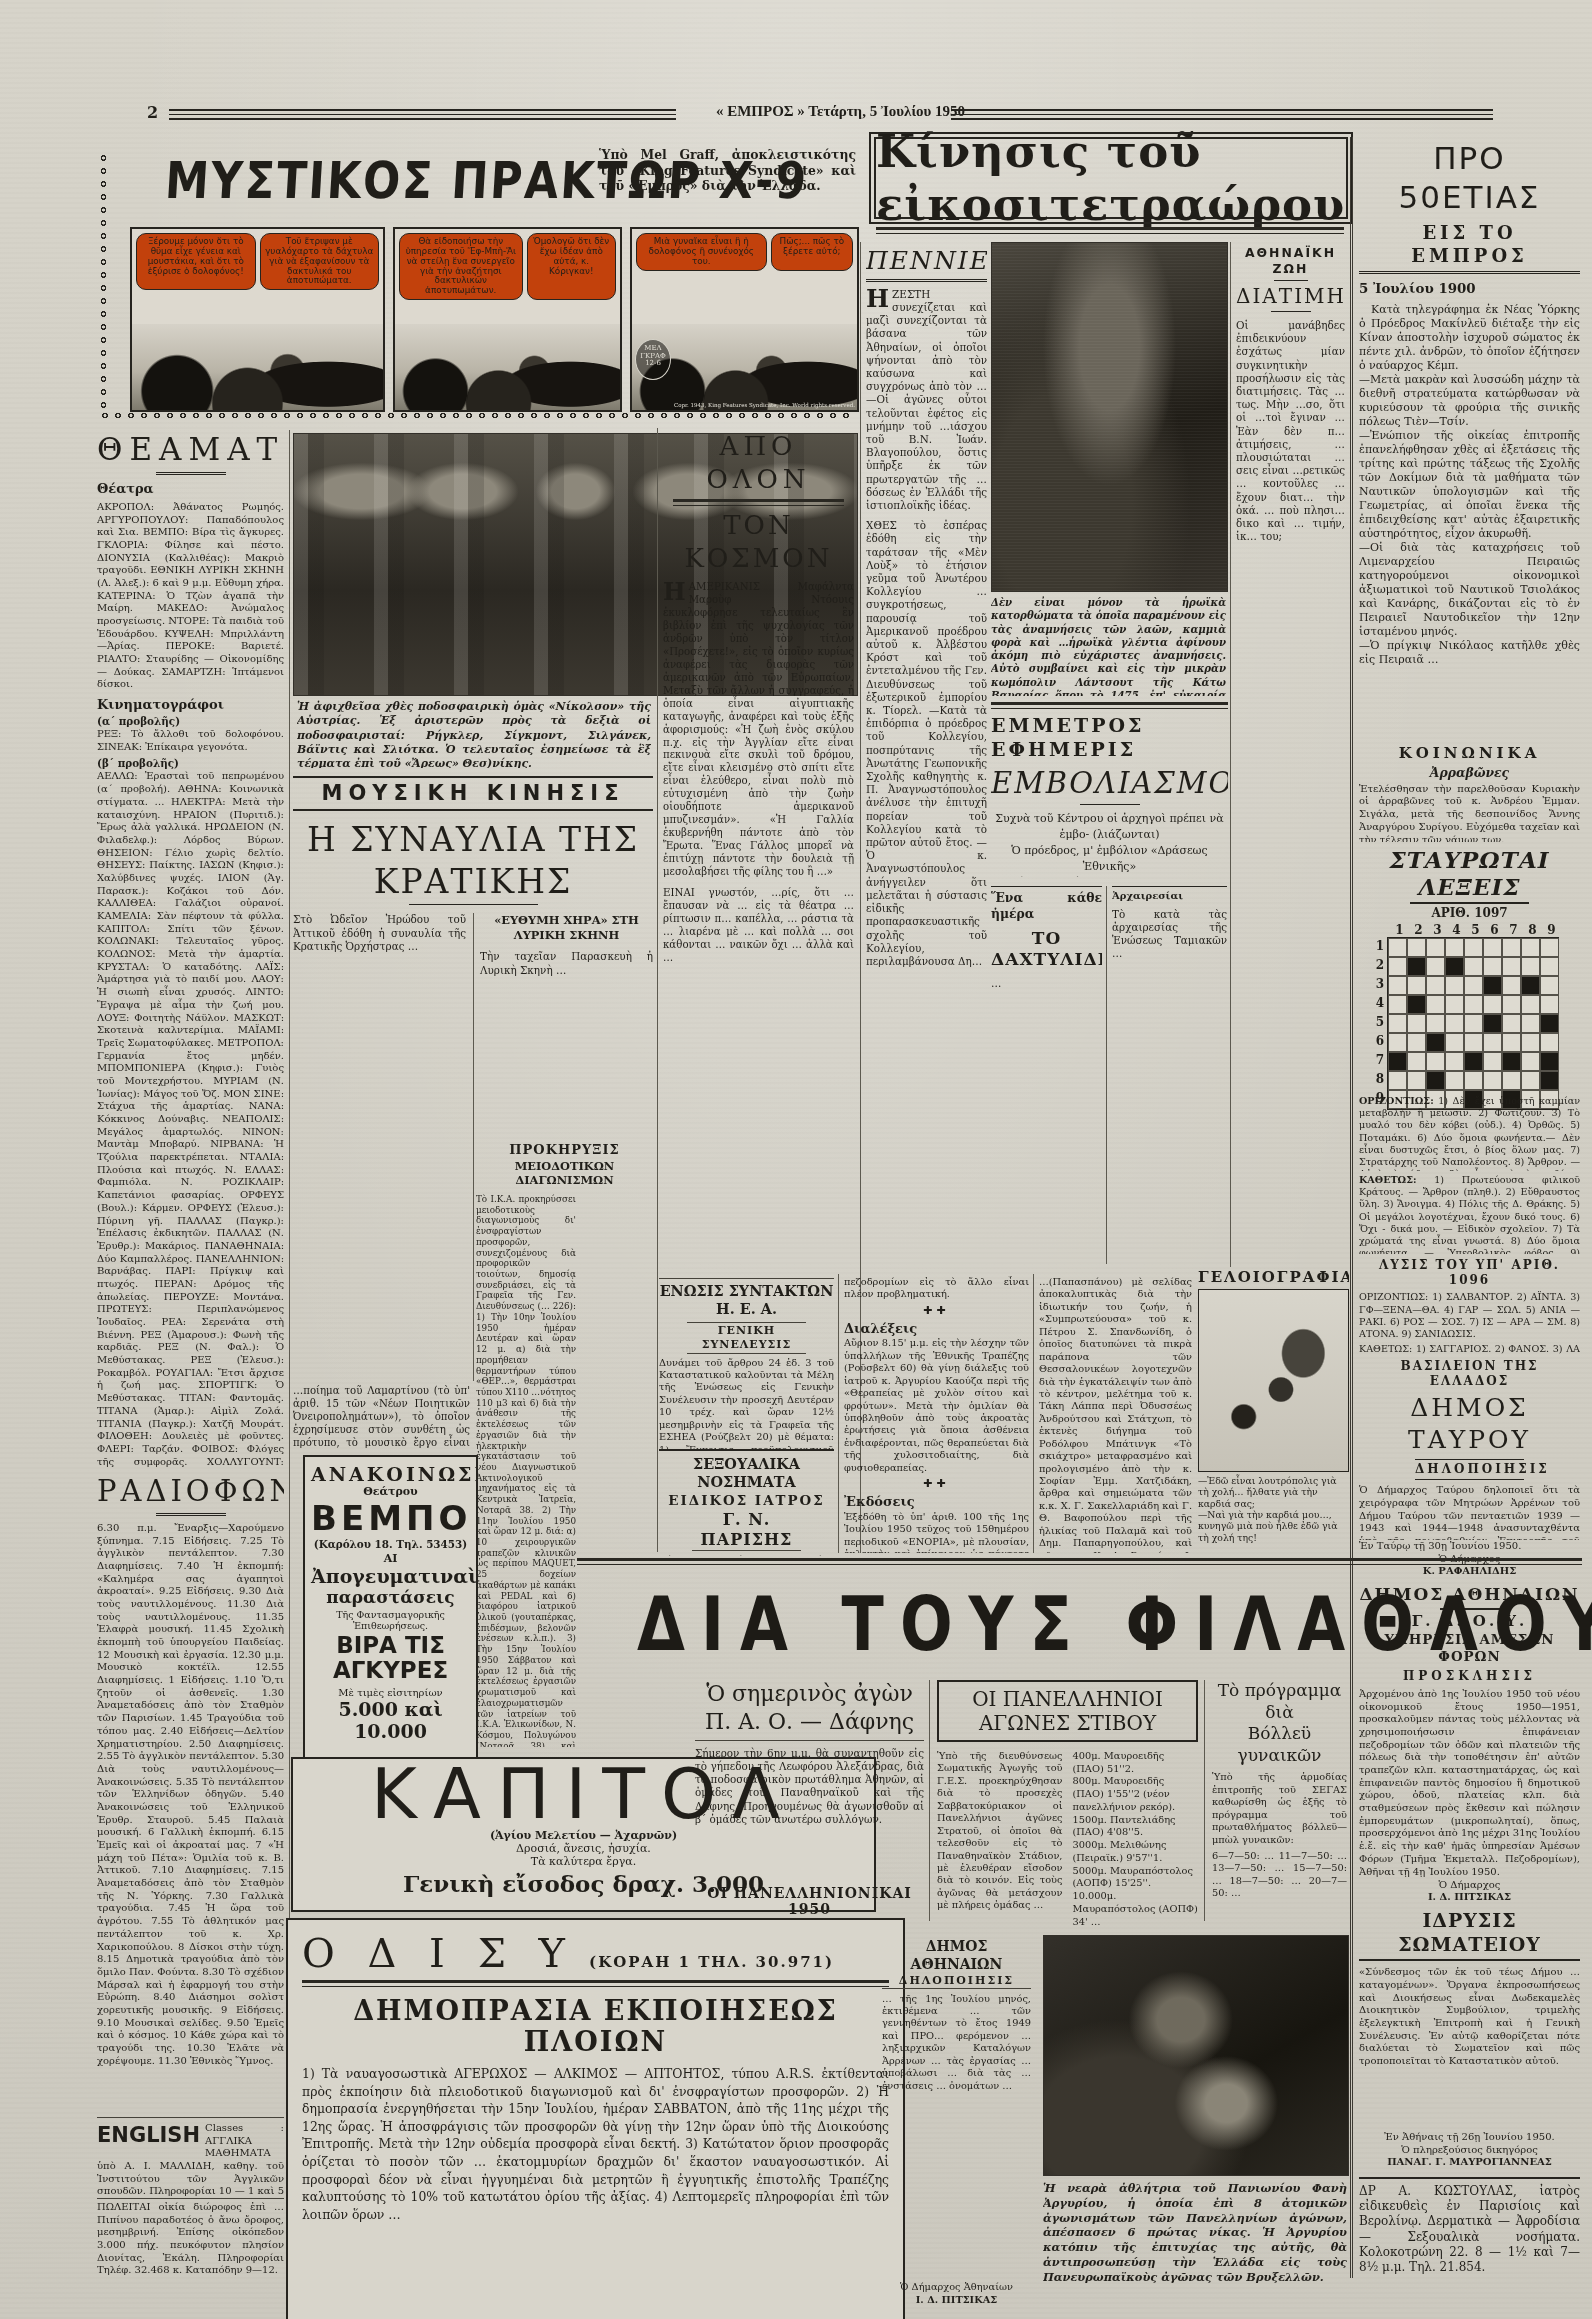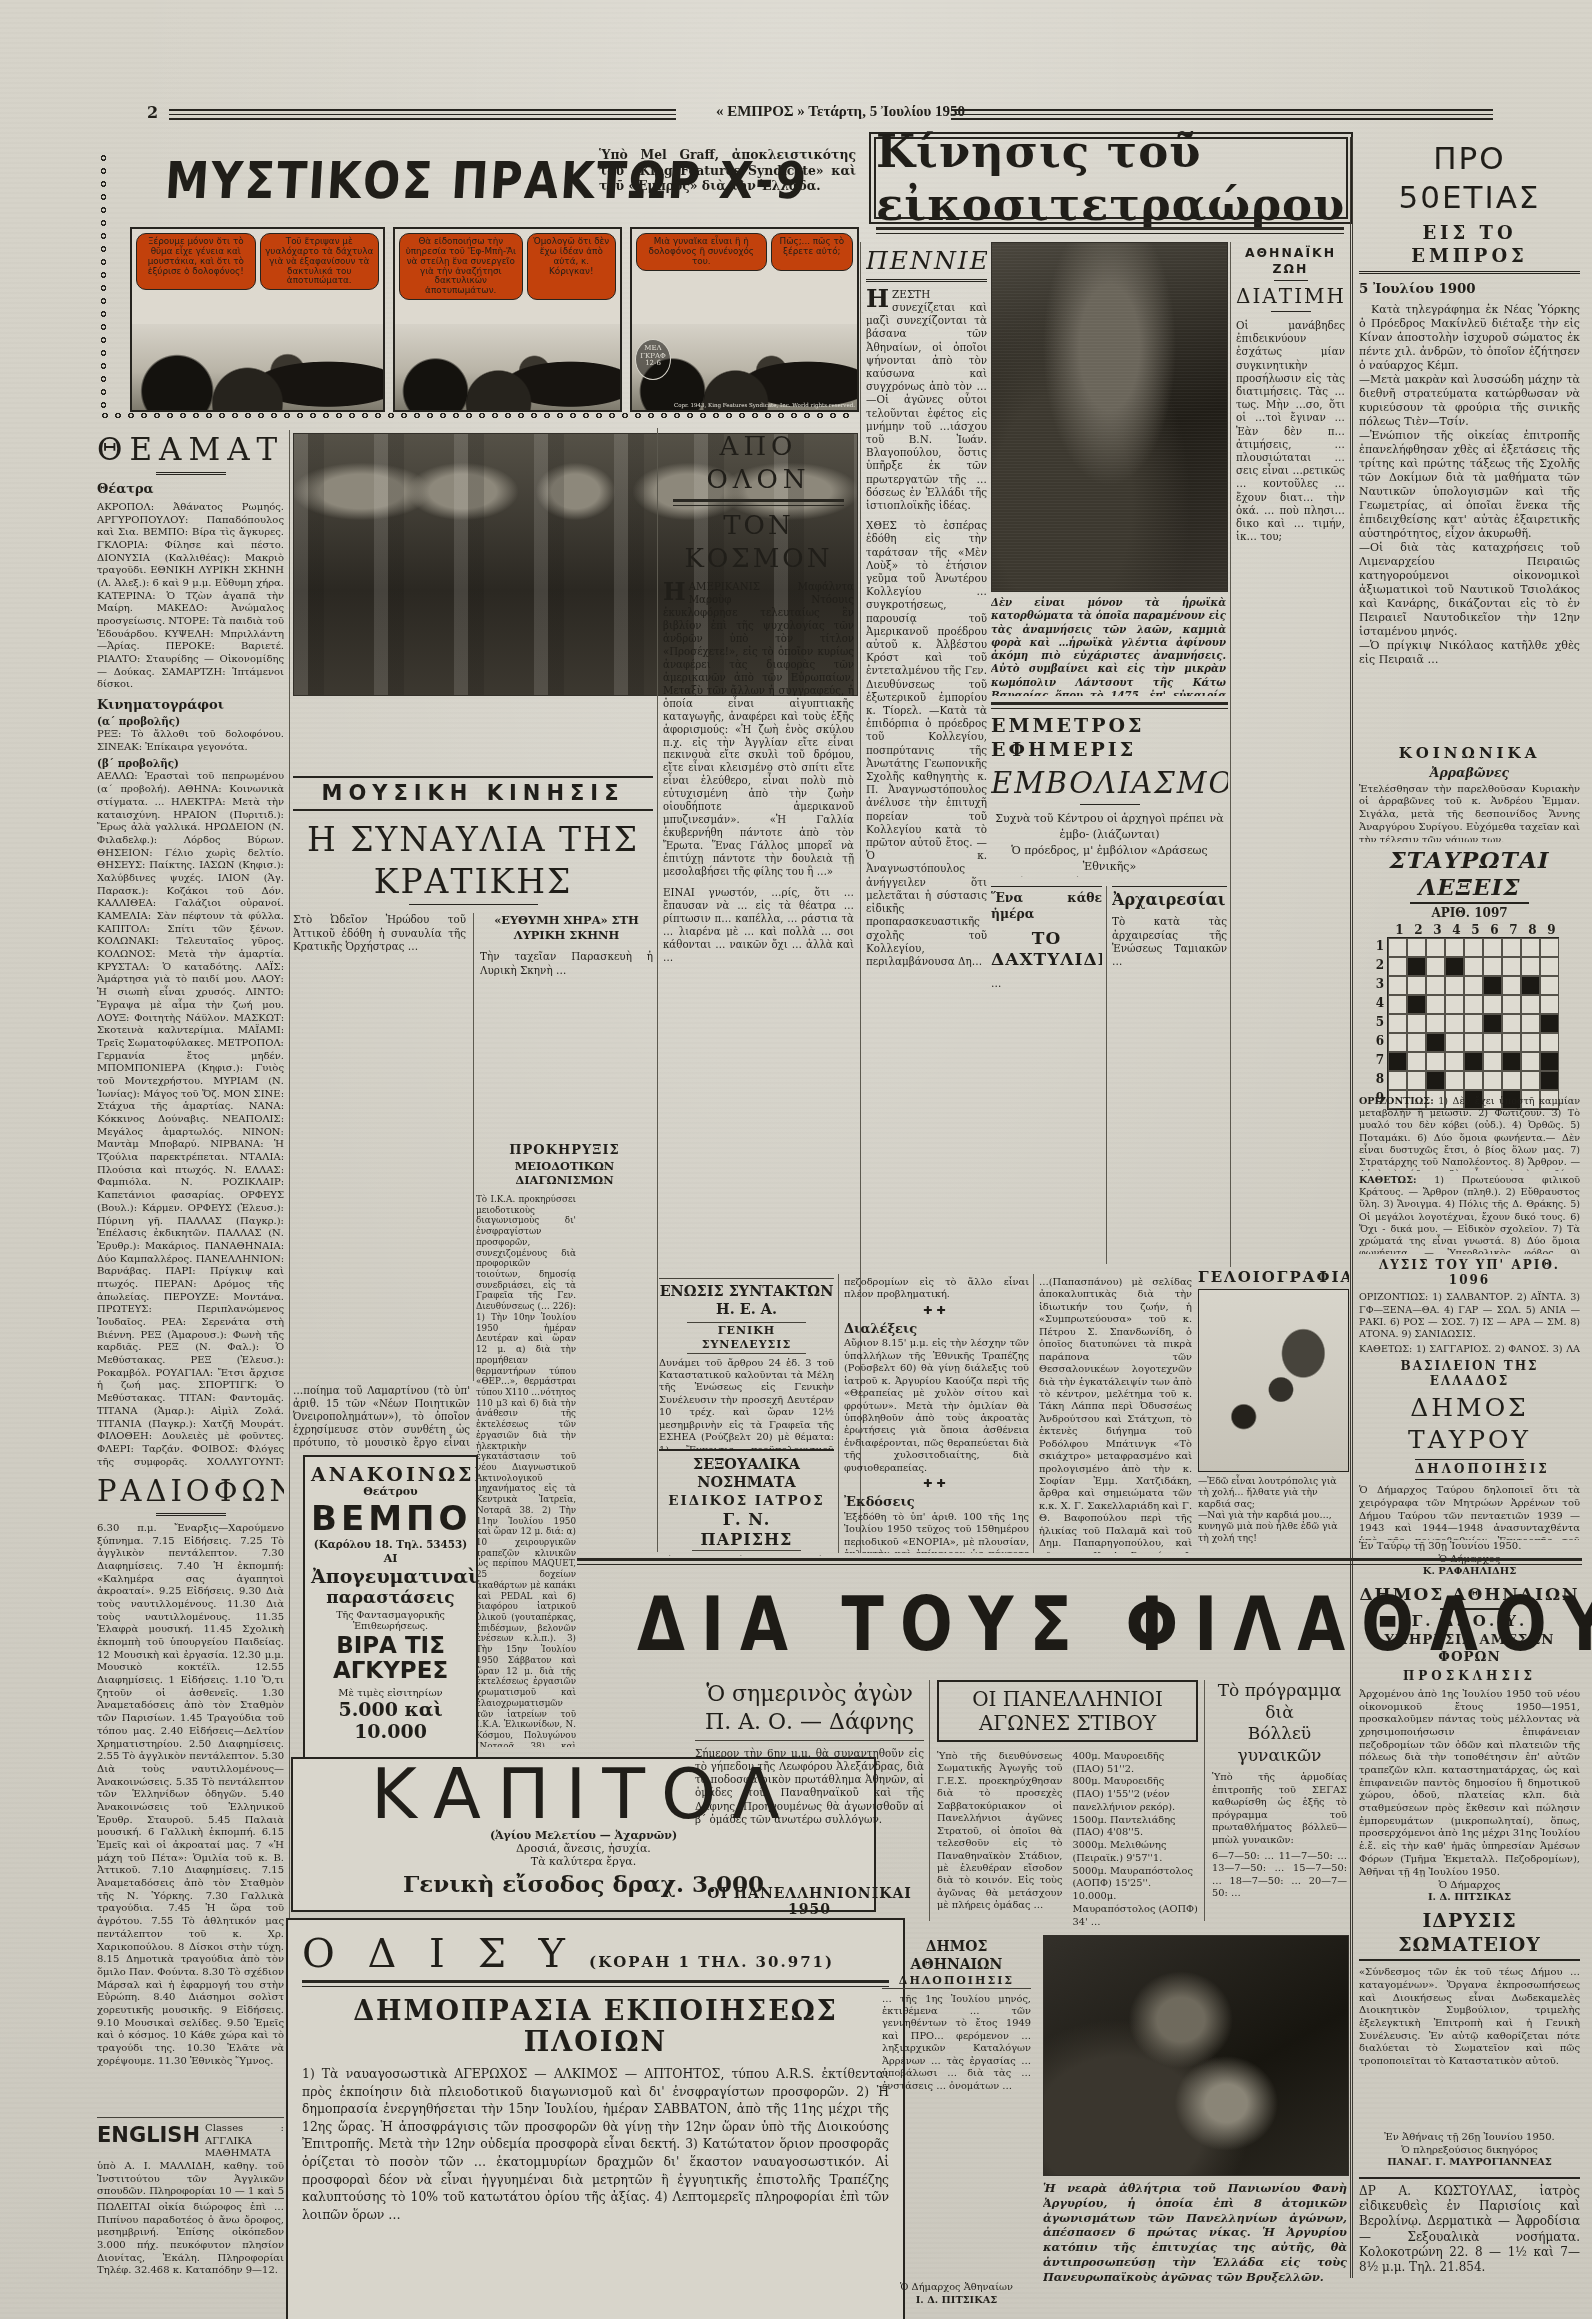--- a/index.html
+++ b/index.html
@@ -131,21 +131,21 @@
 
   </div>
 
   <div class="col" style="left:991px;top:886px;width:111px;height:380px;">
     <div class="b" style="font-size:12.4px;border-top:1px solid #26241f;padding-top:3px;">Ἕνα κάθε ἡμέρα</div>
     <div class="b ctr" style="font-size:17px;margin:6px 0;letter-spacing:1px;">ΤΟ ΔΑΧΤΥΛΙΔΙ</div>
     <div>…</div>
   </div>
   <div class="vline" style="left:1106px;top:886px;height:378px;"></div>
   <div class="col" style="left:1112px;top:886px;width:115px;height:380px;">
-    <div class="b" style="font-size:16px;border-top:1px solid #26241f;padding-top:3px;">Ἀρχαιρεσίαι</div>
+    <div class="b" style="font-size:10px;border-top:1px solid #26241f;padding-top:3px;">Ἀρχαιρεσίαι</div>
     <div style="margin-top:5px;">Τὸ κατὰ τὰς ἀρχαιρεσίας τῆς Ἑνώσεως Ταμιακῶν …</div>
   </div>
 
   <div class="vline" style="left:1230px;top:242px;height:1025px;"></div>
   <div class="col" style="left:1236px;top:245px;width:109px;height:1021px;">
     <div class="kick" style="font-size:12.4px;">ΑΘΗΝΑΪΚΗ ΖΩΗ</div>
     <div style="width:34px;margin:3px auto;border-top:1px solid #26241f;"></div>
     <div class="ctr" style="font-size:20px;letter-spacing:2px;margin-bottom:2px;">ΔΙΑΤΙΜΗΣΕΙΣ</div>
     <div style="width:40px;margin:0 auto 7px auto;border-top:1px solid #26241f;"></div>
     <div>Οἱ μανάβηδες ἐπιδεικνύουν ἐσχάτως μίαν συγκινητικὴν προσήλωσιν εἰς τὰς διατιμήσεις. Τὰς … τως. Μὴν …σο, ὅτι οἱ …τοὶ ἔγιναν … Ἐὰν δὲν π… ἀτιμήσεις, … πλουσιώταται …σεις εἶναι …ρετικῶς … κοντοῦλες … ἔχουν διατ… τὴν ὀκά. … ποὺ πλησι… δικο καὶ … τιμήν, ἱκ… του;</div>
@@ -361,20 +361,21 @@
 
   <div class="abs photo" style="left:293px;top:433px;width:563px;height:261px;
     background:
       repeating-linear-gradient(90deg, rgba(235,232,225,.14) 0 14px, rgba(20,18,14,.16) 14px 30px, transparent 30px 80px),
       radial-gradient(ellipse at 12% 22%, #8d887b 0 6%, transparent 10%),
       radial-gradient(ellipse at 30% 22%, #8d887b 0 6%, transparent 10%),
       radial-gradient(ellipse at 50% 22%, #8d887b 0 6%, transparent 10%),
       radial-gradient(ellipse at 70% 22%, #8d887b 0 6%, transparent 10%),
       radial-gradient(ellipse at 88% 22%, #8d887b 0 6%, transparent 10%),
       linear-gradient(180deg,#555147 0%,#2b2822 60%,#3c3830 100%);"></div>
+  <div class="col caption ctr" style="left:297px;top:700px;width:354px;height:68px;text-align:justify;">Ἡ ἀφιχθεῖσα χθὲς ποδοσφαιρικὴ ὁμὰς «Νίκολσον» τῆς Αὐστρίας. Ἐξ ἀριστερῶν πρὸς τὰ δεξιὰ οἱ ποδοσφαιρισταί: Ρήγκλερ, Σίγκμοντ, Σιλγάνεκ, Βάϊντις καὶ Σλιότκα. Ὁ τελευταῖος ἐσημείωσε τὰ ἓξ τέρματα ἐπὶ τοῦ «Ἄρεως» Θεσ)νίκης.</div>
 
   <div class="vline" style="left:657px;top:428px;height:1124px;"></div>
   <div class="col" style="left:663px;top:430px;width:191px;height:839px;font-size:10.2px;">
     <div class="ctr" style="font-size:26px;letter-spacing:5px;">ΑΠΟ ΟΛΟΝ</div>
     <div class="rule-thick" style="margin:3px 10px;"></div>
     <div class="ctr" style="font-size:26px;letter-spacing:3px;">ΤΟΝ ΚΟΣΜΟΝ</div>
     <div class="dropcap" style="margin-top:6px;">Η ΑΜΕΡΙΚΑΝΙΣ Μαφάλντα Μαροὺφ Ντόουις ἐκυκλοφόρησε τελευταίως ἓν βιβλίον ἐπὶ τῆς ψυχολογίας τῶν ἀνδρῶν ὑπὸ τὸν τίτλον «Προσέχετε!», εἰς τὸ ὁποῖον κυρίως ἀναφέρει τὰς διαφορὰς τῶν ἀμερικανῶν ἀπὸ τῶν Εὐρωπαίων. Μεταξὺ τῶν ἄλλων ἡ συγγραφεύς, ἡ ὁποία εἶναι αἰγυπτιακῆς καταγωγῆς, ἀναφέρει καὶ τοὺς ἑξῆς ἀφορισμούς: «Ἡ ζωὴ ἑνὸς σκύλου π.χ. εἰς τὴν Ἀγγλίαν εἴτε εἶναι πεκινουὰ εἴτε σκυλὶ τοῦ δρόμου, εἴτε εἶναι κλεισμένο στὸ σπίτι εἴτε εἶναι ἐλεύθερο, εἶναι πολὺ πιὸ εὐτυχισμένη ἀπὸ τὴν ζωὴν οἱουδήποτε ἀμερικανοῦ μπυζινεσμάν». «Ἡ Γαλλία ἐκυβερνήθη πάντοτε ἀπὸ τὸν Ἔρωτα. Ἕνας Γάλλος μπορεῖ νὰ ἐπιτύχῃ πάντοτε τὴν δουλειὰ τῇ μεσολαβήσει τῆς φίλης του ἢ …»</div>
     <div style="margin-top:8px;">ΕΙΝΑΙ γνωστόν, …ρίς, ὅτι … ἔπαυσαν νὰ … εἰς τὰ θέατρα … ρίπτωσιν π… καπέλλα, … ράστια τὰ … λιαρένα μὲ … καὶ πολλὰ … σοι κάθονται … ναικῶν ὄχι … ἀλλὰ καὶ …</div>
   </div>
 

